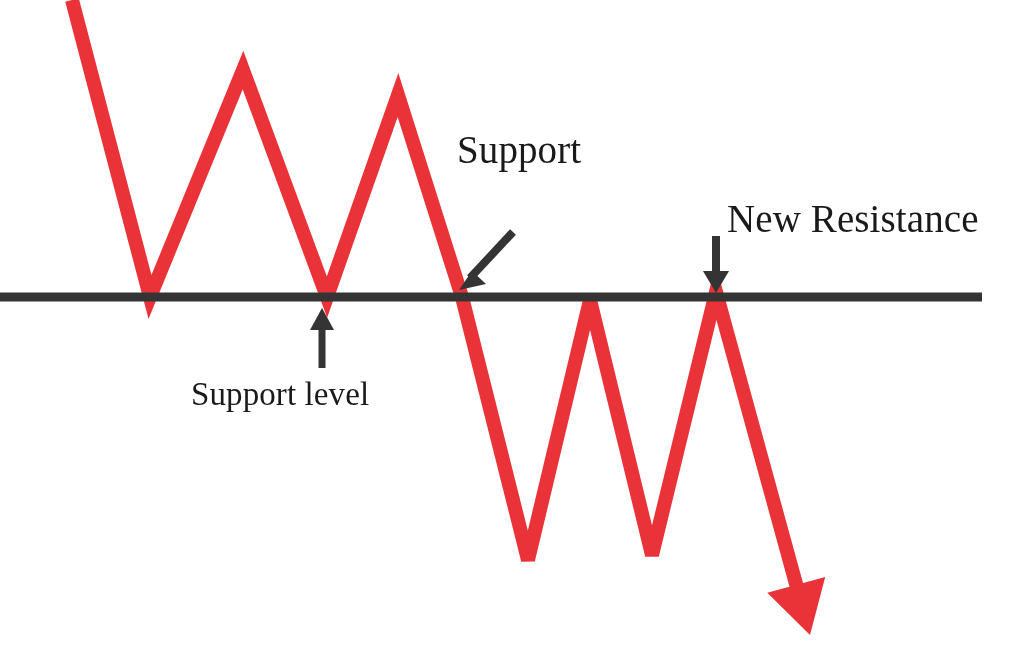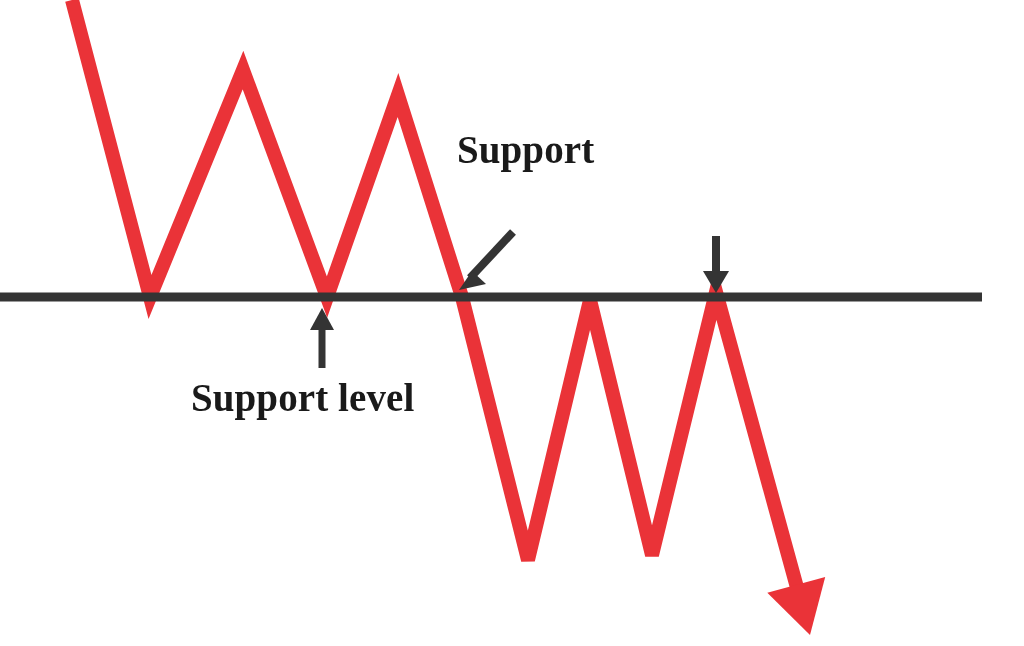--- a/index.html
+++ b/index.html
@@ -22,39 +22,39 @@
     left: 0;
     top: 0;
     width: 1024px;
     height: 646px;
     display: block;
   }
   .annot-label {
     position: absolute;
     color: #1a1a1a;
     font-family: "Liberation Serif", "DejaVu Serif", serif;
-    font-weight: 700;
+    font-weight: 400;
     line-height: 1.12;
     white-space: pre;
     letter-spacing: 0.1px;
   }
   #label-support-break {
     left: 457px;
     top: 128px;
     font-size: 39px;
   }
   #label-new-resistance {
     left: 727px;
     top: 197px;
     font-size: 39px;
   }
   #label-support-level {
     left: 191px;
     top: 376px;
-    font-size: 39px;
+    font-size: 33px;
   }
 </style>
 </head>
 <body>
 
 <div id="canvas">
 
   <svg id="chart-svg" viewBox="0 0 1024 646">
 
     <g>
@@ -80,16 +80,17 @@
 
       <g>
         <line x1="322" y1="368" x2="322" y2="324" stroke="#343434" stroke-width="7" stroke-linecap="butt"></line>
         <polygon points="322,308 310,330 334,330" fill="#343434"></polygon>
       </g>
     </g>
   </svg>
 
   <div class="annot-label" id="label-support-break"><span>Support</span><br></div>
 
+  <div class="annot-label" id="label-new-resistance">New Resistance</div>
 
   <div class="annot-label" id="label-support-level">Support level</div>
 
 </div>
 
 </body></html>

